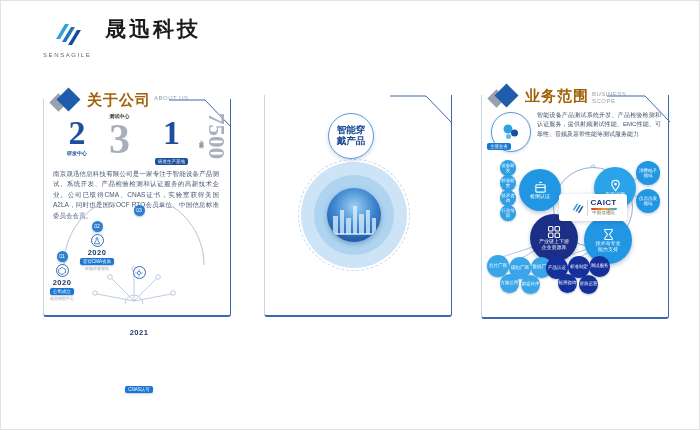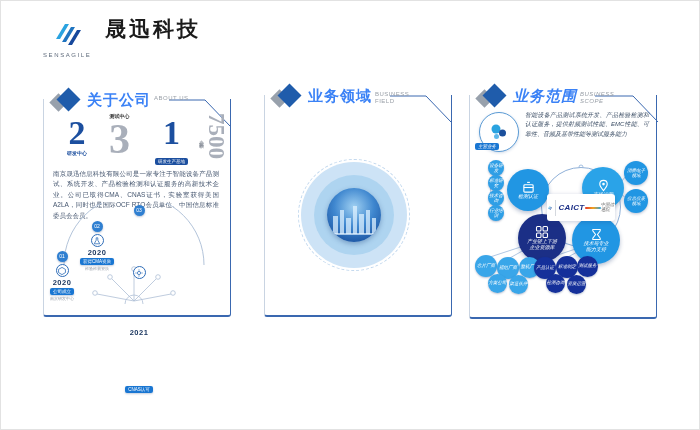--- a/index.html
+++ b/index.html
@@ -10,28 +10,28 @@
   
   .brand { position:absolute; left:42px; top:20px; display:flex; align-items:flex-start; }
   .brand-logo { width:46px; text-align:center; }
   .brand-name { display:block; font-size:6px; letter-spacing:1.6px; color:#5f6b7c; margin-top:1px; }
   .brand-title { font-size:21px; font-weight:bold; color:#1b1b1b; letter-spacing:3px; margin-left:16px; margin-top:-6px; }
 
   
   .card { position:absolute; width:194px; }
   .card1 { left:36px;  top:84px; height:232px; }
   .card2 { left:257px; top:80px; height:236px; }
-  .card3 { left:462px; top:80px; height:238px;font-style:italic; }
+  .card3 { left:474px; top:80px; height:238px; }
   .card-frame { position:absolute; inset:14px 0 0 6px; border-left:1px solid #c9d4e2; border-right:1px solid #3a68b0; border-bottom:2px solid #3a68b0; border-radius:0 0 3px 3px; }
   .head-rule { position:absolute; left:0; top:0; }
   .card-head { position:absolute; left:14px; top:2px; display:flex; align-items:flex-start; z-index:3; }
   .dm { position:relative; width:30px; height:27px; flex:0 0 auto; }
   .dm-gray { position:absolute; width:13px; height:13px; background:#98a1ac; transform:rotate(45deg); left:1px; top:9px; }
   .dm-blue { position:absolute; width:17px; height:17px; background:#1f5cab; transform:rotate(45deg); left:9px; top:4px; }
-  .head-title { font-size:15px; font-weight:bold; color:#3b82f6; letter-spacing:1px; margin:4px 0 0 6px; white-space:nowrap; }
+  .head-title { font-size:15px; font-weight:bold; color:#a16207; letter-spacing:1px; margin:4px 0 0 6px; white-space:nowrap; }
   .head-en { width:40px; font-size:6px; line-height:1.2; color:#9aa0a8; letter-spacing:.5px; margin:8px 0 0 3px; }
 
   
   .stats { position:absolute; left:24px; top:26px; width:158px; height:54px; z-index:2; }
   .stat { position:absolute; text-align:center; }
   .num { font-family:"Liberation Serif", serif; font-weight:bold; line-height:.95; }
   .n-blue { color:#1c4f9f; } .n-gray { color:#a9afba; }
   .stat-label { font-size:5px; font-weight:bold; color:#1c4f9f; margin-top:1px; }
   .stat-label-top { font-size:5px; font-weight:bold; color:#333; margin-bottom:1px; }
   .stat-pill { display:inline-block; font-size:4.5px; color:#fff; background:#1c4f9f; padding:1px 3px; border-radius:2px; }
@@ -206,47 +206,41 @@
       </div>
     </div>
   </section>
 
   <section class="card card2">
     <div class="card-frame"></div>
     <svg class="head-rule" width="194" height="46">
       <line x1="132" y1="15" x2="168" y2="15" stroke="#3a68b0" stroke-width="1"></line>
       <line x1="168" y1="15" x2="193" y2="41" stroke="#3a68b0" stroke-width="1"></line>
     </svg>
-    <div class="card-head">
-      <span class="dm">
-          <i class="dm-gray"></i>
-          <i class="dm-blue"></i>
-        </span>
-      <span class="head-title">业务领域</span>
-      <span class="head-en">BUSINESS FIELD</span>
-    </div>
 
     <div class="orb orb-dash"></div>
     <div class="orb orb-outer"></div>
     <div class="orb orb-mid"></div>
     <div class="orb orb-core">
       <svg width="54" height="54" viewBox="0 0 54 54">
         <g fill="rgba(220,240,255,0.75)">
           <rect x="6" y="28" width="5" height="18"></rect>
             <rect x="13" y="22" width="4" height="24"></rect>
           <rect x="19" y="30" width="5" height="16"></rect>
             <rect x="26" y="18" width="4" height="28"></rect>
           <rect x="32" y="26" width="5" height="20"></rect>
             <rect x="39" y="22" width="4" height="24"></rect>
           <rect x="45" y="30" width="4" height="16"></rect>
         </g>
         <line x1="2" y1="46" x2="52" y2="46" stroke="rgba(230,245,255,0.9)" stroke-width="1.5"></line>
       </svg>
     </div>
 
+    <div class="bubble b-top">智能穿
+戴产品</div>
   </section>
 
   <section class="card card3">
     <div class="card-frame"></div>
     <svg class="head-rule" width="196" height="46">
       <line x1="132" y1="15" x2="170" y2="15" stroke="#3a68b0" stroke-width="1"></line>
       <line x1="170" y1="15" x2="195" y2="41" stroke="#3a68b0" stroke-width="1"></line>
     </svg>
     <div class="card-head">
       <span class="dm">
@@ -333,21 +327,21 @@
       <div class="rnode" style="left:161px; top:34px;">仪器仪表
 领域</div>
 
       <div class="center-box">
         <svg width="14" height="12" viewBox="0 0 32 26">
           <path d="M6,18 L15,3 L19,3 L10,18 Z" fill="#2aa3e0"></path>
           <path d="M12,21 L21,6 L25,6 L16,21 Z" fill="#1f74c0"></path>
           <path d="M18,24 L27,9 L31,9 L22,24 Z" fill="#16489c"></path>
         </svg>
         <span class="cb-div"></span>
-        <span style="display:flex;flex-direction:row;align-items:center;">
+        <span style="display:flex;flex-direction:column;align-items:center;">
           <span class="caict-name">CAICT</span>
           <span class="caict-bar"></span>
           <span class="caict-sub">中国信通院</span>
         </span>
       </div>
 
       <div class="cl cl-light" style="left:12px; top:100px; width:22px; height:22px;">芯片厂商</div>
       <div class="cl cl-light" style="left:34px; top:102px; width:22px; height:22px;">模组厂商</div>
       <div class="cl cl-light" style="left:56px; top:102px; width:21px; height:21px;">整机厂商</div>
       <div class="cl cl-light" style="left:25px; top:119px; width:19px; height:19px;">方案公司</div>

